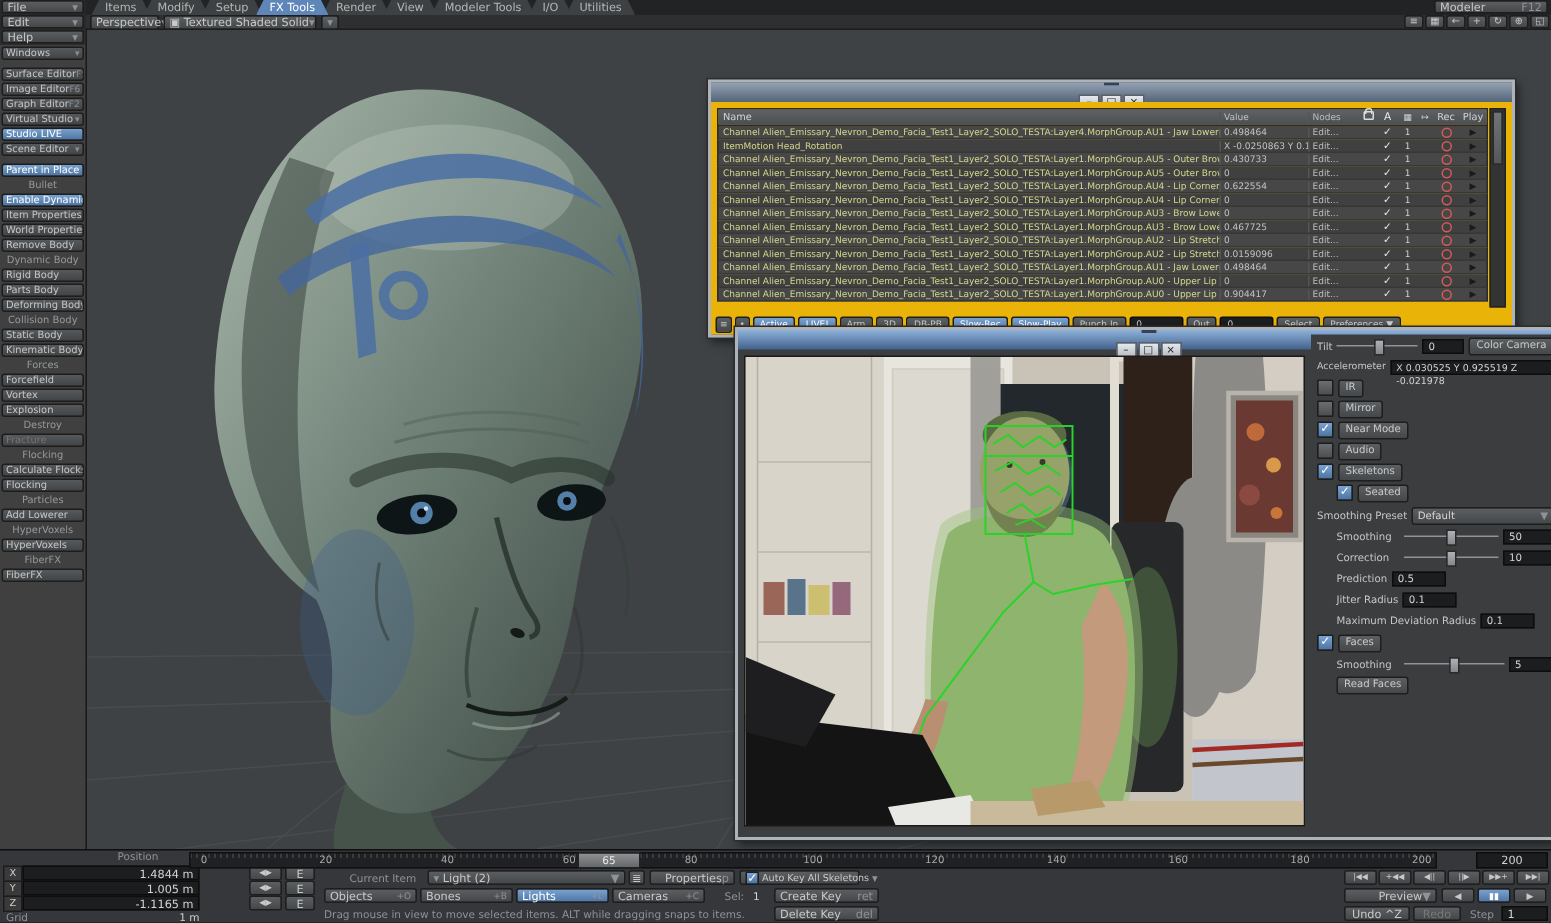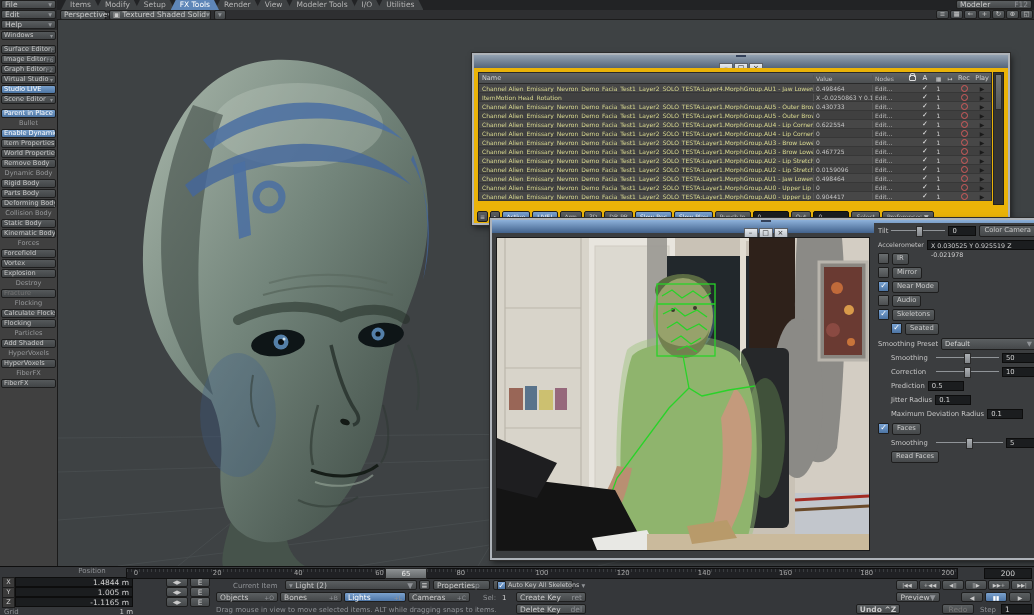--- a/index.html
+++ b/index.html
@@ -396,21 +396,21 @@
         <span class="sb-arrow"></span>
       </div>
 
       <div class="sb-item header">
         <span class="sb-label">Particles</span>
         <span class="sb-key"></span>
         <span class="sb-arrow"></span>
       </div>
 
       <div class="sb-item">
-        <span class="sb-label">Add Shaded</span>
+        <span class="sb-label">Add Lowerer</span>
         <span class="sb-key"></span>
         <span class="sb-arrow"></span>
       </div>
 
       <div class="sb-item header">
         <span class="sb-label">HyperVoxels</span>
         <span class="sb-key"></span>
         <span class="sb-arrow"></span>
       </div>
 
@@ -963,21 +963,21 @@
     <span class="inp" style="position:absolute;left:984px;top:1px;width:48px;height:11px;justify-content:center;">200</span>
 
     <span class="abs dim" style="left:233px;top:15px;font-size:7px;">Current Item</span>
     <div class="btn" style="position:absolute;left:285px;top:13px;width:132px;justify-content:space-between;">
       <span><span class="dim">▾</span> <span>Light (2)</span></span>
       <span class="dim">▼</span>
     </div>
     <div class="btn" style="position:absolute;left:419px;top:13px;width:11px;justify-content:center;">
       <span>≣</span>
     </div>
-    <div class="btn" style="position:absolute;left:433px;top:13px;width:57px;justify-content:flex-start;">
+    <div class="btn" style="position:absolute;left:433px;top:13px;width:57px;justify-content:flex-end;">
       <span>Properties</span>
         <span class="dim">p</span>
     </div>
     <div class="btn" style="position:absolute;left:493px;top:13px;width:80px;gap:2px;">
       <span class="chk checked" style="width:7px;height:7px;"></span>
       <span style="font-size:6.4px;">Auto Key  All Skeletons</span>
       <span class="dim">▾</span>
     </div>
     <div class="transport" style="top:13px;">
 
@@ -1022,21 +1022,21 @@
           <span>Cameras</span>
           <span class="key">+C</span>
         </div>
       </div>
     <span class="abs dim" style="left:483px;top:27px;font-size:7px;">Sel:</span>
     <span class="abs" style="left:502px;top:27px;font-size:7px;color:#d5d5d5;">1</span>
     <div class="btn" style="position:absolute;left:516px;top:25px;width:70px;justify-content:space-between;">
       <span>Create Key</span>
         <span class="dim">ret</span>
     </div>
-    <div class="btn" style="position:absolute;left:896px;top:25px;width:44px;justify-content:center;">
+    <div class="btn" style="position:absolute;left:896px;top:25px;width:62px;justify-content:flex-end;">
       <span>Preview</span>
         <span class="dim">▼</span>
     </div>
     <div class="abs" style="left:961px;top:25px;display:flex;gap:2px;">
 
         <div class="btn" style="width:22px;justify-content:center;font-size:6px;">
           <span>◀</span>
         </div>
 
         <div class="btn active" style="width:22px;justify-content:center;font-size:6px;">
@@ -1046,21 +1046,21 @@
         <div class="btn" style="width:22px;justify-content:center;font-size:6px;">
           <span>▶</span>
         </div>
       </div>
 
     <span class="abs dim" style="left:216px;top:39px;font-size:7px;">Drag mouse in view to move selected items. ALT while dragging snaps to items.</span>
     <div class="btn" style="position:absolute;left:516px;top:37px;width:70px;justify-content:space-between;">
       <span>Delete Key</span>
         <span class="dim">del</span>
     </div>
-    <div class="btn" style="position:absolute;left:856px;top:37px;width:44px;justify-content:center;font-weight:bold;">
+    <div class="btn" style="position:absolute;left:896px;top:37px;width:44px;justify-content:center;">
       <span>Undo ^Z</span>
     </div>
     <div class="btn disabled" style="position:absolute;left:942px;top:37px;width:32px;justify-content:center;">
       <span>Redo</span>
     </div>
     <span class="abs dim" style="left:980px;top:39px;font-size:7px;">Step</span>
     <span class="inp" style="position:absolute;left:1001px;top:37px;width:31px;">1</span>
   </div>
 
 </div>

